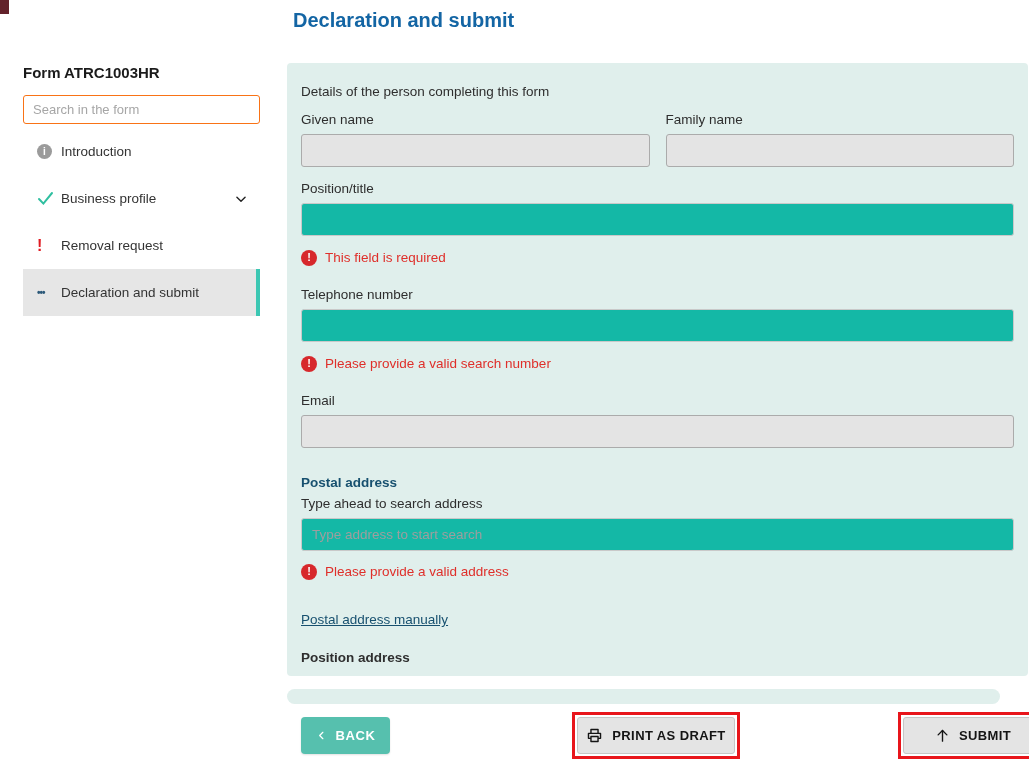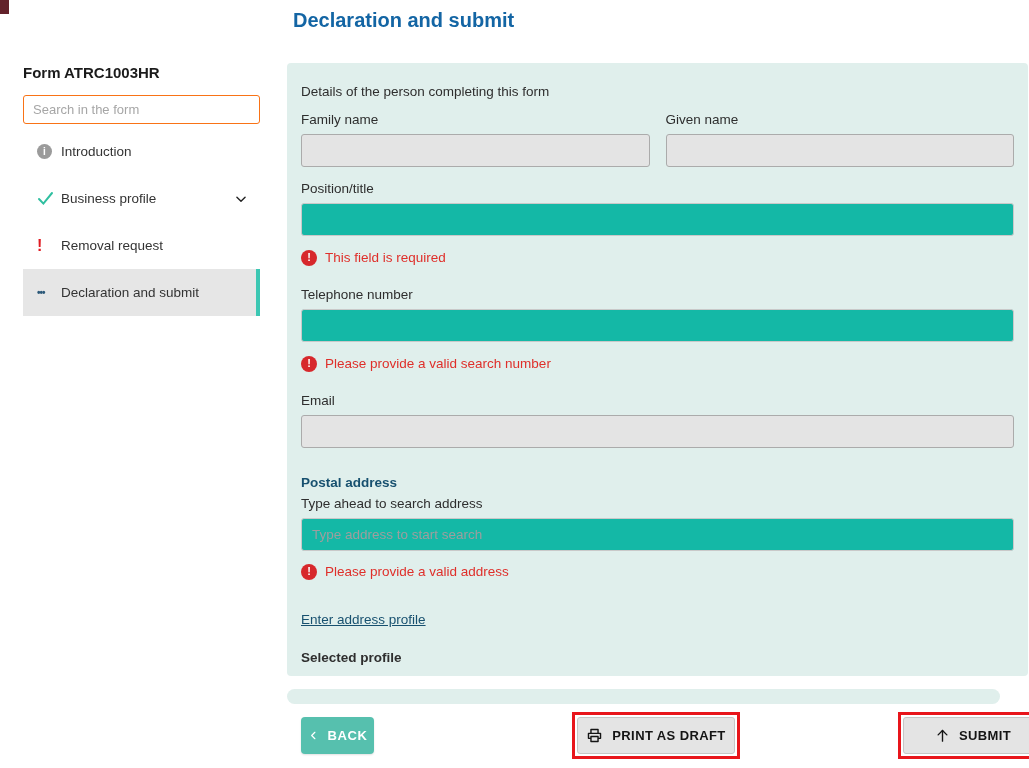--- a/index.html
+++ b/index.html
@@ -70,21 +70,21 @@
   .manual-link {
     display:inline-block; margin-top:31px; font-size:13.5px; color:#17506f;
     text-decoration:underline; line-height:17px; cursor:pointer;
   }
   .selected-heading { margin-top:21px; font-size:13.5px; font-weight:700; color:#2e2e2e; line-height:17px; }
 
   .strip { position:absolute; left:0; top:689px; width:713px; height:15px; border-radius:8px; background:#e0efec; }
 
   
   .back-btn {
-    position:absolute; left:14px; top:717px; width:73px; height:37px;
+    position:absolute; left:14px; top:717px; width:89px; height:37px;
     background:#56c0ae; border:none; border-radius:4px; color:#fff;
     font-family:inherit; font-weight:700; font-size:13px; letter-spacing:0.6px;
     display:flex; align-items:center; justify-content:center; gap:9px; cursor:pointer;
     box-shadow:0 1px 2px rgba(0,0,0,0.12);
   }
   .annot {
     position:absolute; top:712px; height:47px; border:3px solid #e8151b;
     display:flex; align-items:center; justify-content:center; background:#fff;margin-left:24px;
   }
   .annot.print-box  { left:261px; width:168px; }
@@ -147,25 +147,25 @@
 </aside>
 
 <main id="main">
   <h1 class="page-title">Declaration and submit</h1>
 
   <section class="panel">
     <p class="section-heading">Details of the person completing this form</p>
 
     <div class="row2">
       <div class="col">
-        <div class="f-label">Family name</div>
+        <div class="f-label">Given name</div>
         <input class="text disabled" type="text" disabled="" style="">
       </div>
       <div class="col">
-        <div class="f-label">Given name</div>
+        <div class="f-label">Family name</div>
         <input class="text disabled" type="text" disabled="" style="">
       </div>
     </div>
 
     <div class="f-label mt-pos">Position/title</div>
     <input class="text" type="text" style="">
     <div class="error-row">
       <span class="err-badge">!</span>
       <span class="err-text">This field is required</span>
     </div>
@@ -181,23 +181,23 @@
     <input class="text disabled" type="text" disabled="" style="">
 
     <h3 class="postal-heading">Postal address</h3>
     <div class="postal-hint">Type ahead to search address</div>
     <input class="text" type="text" placeholder="Type address to start search" style="">
     <div class="error-row" style="margin-top:12px;">
       <span class="err-badge">!</span>
       <span class="err-text">Please provide a valid address</span>
     </div>
 
-    <a class="manual-link" href="#">Enter address profile</a>
-
-    <div class="selected-heading">Selected profile</div>
+    <a class="manual-link" href="#">Postal address manually</a>
+
+    <div class="selected-heading">Position address</div>
   </section>
 
   <div class="strip"></div>
 
   <button class="back-btn">
     <span>
       <svg width="11" height="13" viewBox="0 0 24 24">
           <path d="M15 5l-7 7 7 7" fill="none" stroke="#ffffff" stroke-width="2.6" stroke-linecap="round" stroke-linejoin="round"></path>
         </svg>
     </span>

